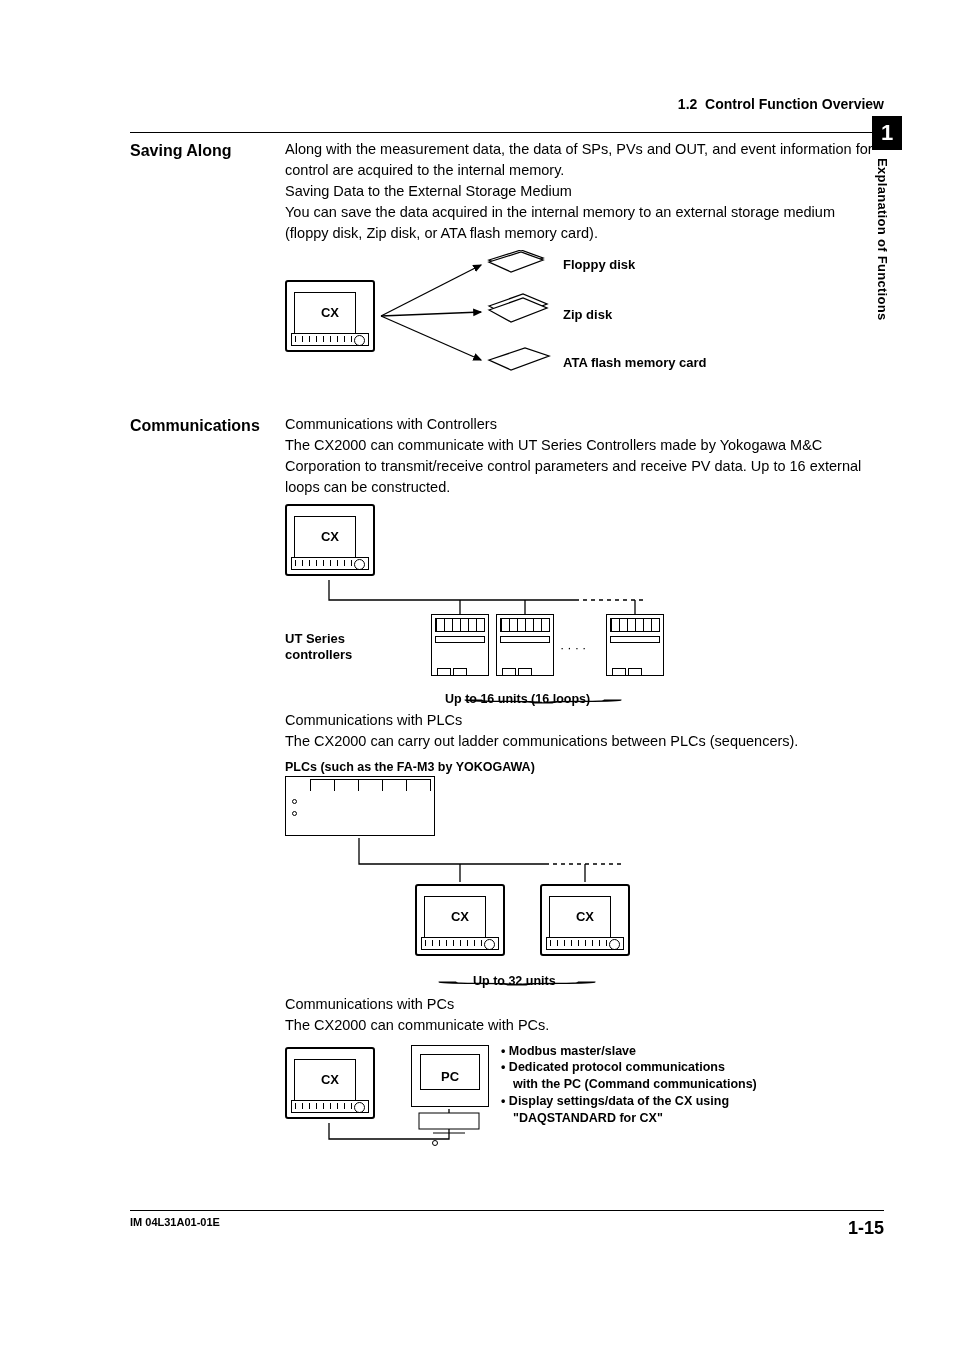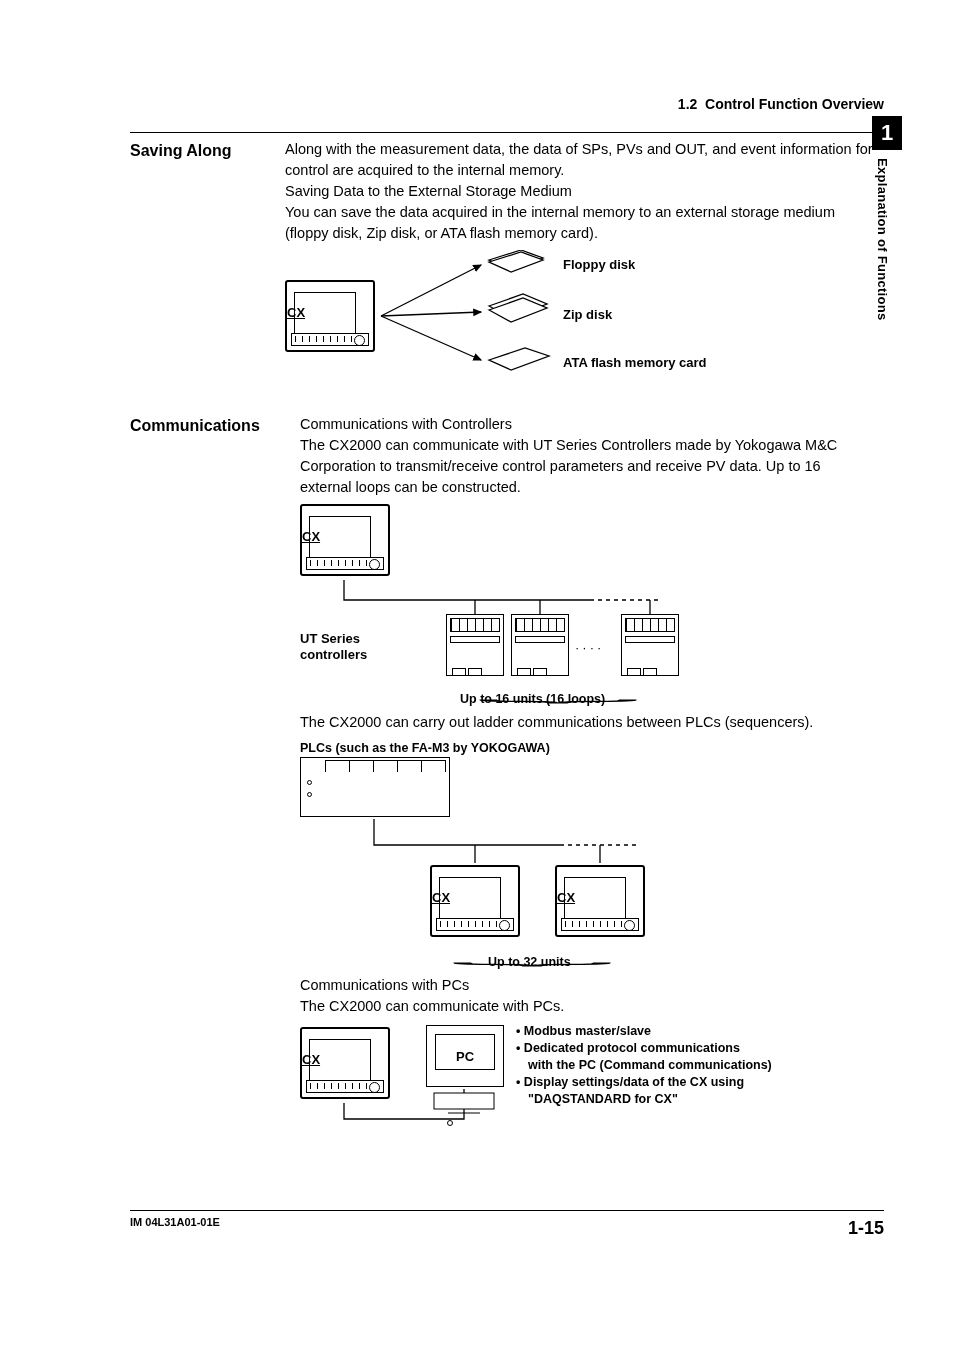--- a/index.html
+++ b/index.html
@@ -80,21 +80,21 @@
   }
   .cx-screen {
     border: 1.5px solid #000;
     position: absolute;
     left: 7px; top: 10px;
     width: 62px; height: 42px;
     background: #fff;
   }
   .cx-label-inside {
     position:absolute; left:0; right:0; top:22px;
-    text-align:left; font-weight:bold; font-size:13px;text-decoration:underline;
+    text-align:center; font-weight:bold; font-size:13px;
   }
   .cx-strip {
     position: absolute;
     left: 4px; right: 4px; bottom: 4px;
     height: 13px;
     border: 1.5px solid #000;
   }
   .cx-strip::before {
     content:"";
     position:absolute; left:3px; top:2px;
@@ -216,21 +216,21 @@
         </svg>
 
         <span class="lbl" style="left:278px; top:6px;">Floppy disk</span>
         <span class="lbl" style="left:278px; top:56px;">Zip disk</span>
         <span class="lbl" style="left:278px; top:104px;">ATA flash memory card</span>
 
       </div>
     </div>
   </div>
 
-  <div class="row" style="margin-top:-4px;gap:15px;">
+  <div class="row" style="margin-top:-4px;">
     <div class="left-col">
       <div class="section-heading">Communications</div>
     </div>
     <div class="right-col">
 
       <p class="sub">Communications with Controllers</p>
       <p>The CX2000 can communicate with UT Series Controllers made by Yokogawa M&amp;C Corporation to transmit/receive control parameters and receive PV data.  Up to 16 external loops can be constructed.</p>
 
       <div class="diagram" style="height:200px;">
         <div class="cx-box" style="left:0; top:0;">
@@ -264,20 +264,21 @@
             <div class="disp"></div>
             <div class="bar"></div>
             <div class="btns"><span></span><span></span></div>
           </div>
 
         <span class="txt" style="left:275px; top:135px; letter-spacing:3px;">····</span>
         <span class="brace" style="left:248px; top:164px;">⏟</span>
         <span class="lbl" style="left:160px; top:186px; font-size:12.5px;">Up to 16 units (16 loops)</span>
       </div>
 
+      <p class="sub" style="margin-top:-2px;">Communications with PLCs</p>
       <p>The CX2000 can carry out ladder communications between PLCs (sequencers).</p>
 
       <div class="diagram" style="height:230px;">
         <span class="lbl" style="left:0; top:0; font-size:12.5px;">PLCs (such as the FA-M3 by YOKOGAWA)</span>
         <div class="plc" style="left:0; top:18px; width:150px; height:60px;">
           <div class="slots"></div>
             <div class="led"></div>
           <div class="led" style="top:34px;"></div>
         </div>
         <svg class="over" width="560" height="230">

